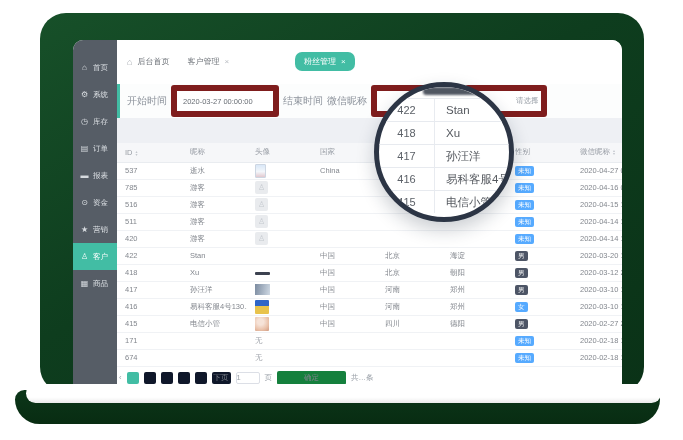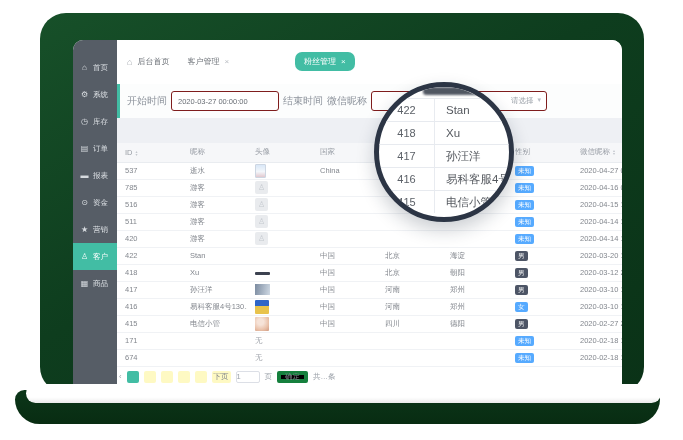--- a/index.html
+++ b/index.html
@@ -31,21 +31,21 @@
   .tabs{display:flex;align-items:center;gap:18px;padding:12px 0 9px 10px;}
   .tab{display:flex;align-items:center;gap:5px;font-size:8px;color:#6d7278;cursor:pointer;}
   .tab .home-g{color:#9a9fa6;font-size:9px;}
   .tab .x{color:#b8bcc2;font-size:8px;}
   .tab.active{background:#42bda4;color:#fff;border-radius:7px;padding:4px 9px;margin-left:48px;}
   .tab.active .x{color:#e8fff9;}
 
   .filter{margin-top:4px;height:34px;display:flex;align-items:center;gap:4px;
           border-left:3px solid #42bda4;background:#fcfdfd;padding-left:7px;}
   .f-label{font-size:10px;color:#8d939c;white-space:nowrap;text-align:right;}
-  .f-input{height:20px;border:1px solid #7f1d1d;border-radius:3px;background:#fff;
+  .f-input{height:32px;border:6px solid #7f1d1d;border-radius:3px;background:#fff;
            font-size:7.5px;color:#676c73;padding:0 6px;display:flex;align-items:center;white-space:nowrap;}
   .f-select{position:relative;justify-content:flex-start;color:#9aa0a8;padding-left:45px;}
   .f-select .chev{position:absolute;right:5px;top:4px;color:#b9bec6;font-size:7px;}
 
   .band{height:25px;background:#eef0f4;}
 
   table{border-collapse:collapse;table-layout:fixed;width:520px;}
   th{height:19px;background:#f6f7f9;color:#979ca4;font-size:7.5px;font-weight:normal;
      text-align:left;padding:0 0 0 8px;border-bottom:1px solid #e9ecf0;white-space:nowrap;}
   td{height:17px;font-size:7.5px;color:#83878e;padding:0 0 0 8px;border-bottom:1px solid #f0f2f5;
@@ -65,25 +65,25 @@
   .avatar[data-avatar="bar"]{width:15px;height:3px;background:#3c4250;border-radius:1px;}
   .avatar[data-avatar="gradient"]{width:15px;height:11px;background:linear-gradient(100deg,#7b8ba0,#cfd9e4);}
   .avatar[data-avatar="poster"]{width:14px;height:14px;border-radius:1px;
        background:linear-gradient(180deg,#2f66c8 45%,#e8c34c 45%);}
   .avatar[data-avatar="photo-pink"]{width:14px;height:14px;border-radius:1px;
        background:radial-gradient(circle at 40% 35%,#f6e3d8 25%,#e9c0a8 65%,#cf9a82 100%);}
   .avatar[data-avatar="text"]{color:#9a9ea6;}
 
   .pager{display:flex;align-items:center;gap:5px;margin:4px 0 0 2px;font-size:7.5px;color:#9aa0a8;}
   .pg{min-width:12px;height:12px;display:flex;align-items:center;justify-content:center;
-      border-radius:2px;background:#fef9c3;color:#7d828a;padding:0 2px;cursor:pointer;}
+      border-radius:2px;background:#0f172a;color:#7d828a;padding:0 2px;cursor:pointer;}
   .pg[data-active="true"]{background:#42bda4;color:#fff;}
   .pg-input{width:24px;height:12px;border:1px solid #dcdfe6;border-radius:2px;background:#fff;}
-  .pg-btn{height:12px;border:4px solid #15803d;border-radius:2px;background:#000000;
-          display:flex;align-items:center;padding:0 4px;color:#7d828a;cursor:pointer;}
+  .pg-btn{height:12px;border:7px solid #15803d;border-radius:2px;background:#000000;
+          display:flex;align-items:center;padding:0 20px;color:#7d828a;cursor:pointer;}
 
   
   .magnifier{position:absolute;left:374px;top:82px;width:140px;height:140px;border-radius:50%;
       border:5px solid #2c3545;background:#ffffff;overflow:hidden;z-index:40;
       box-shadow:0 8px 18px rgba(25,35,55,.22);}
   .mag-smudge{position:absolute;left:44px;top:0;width:56px;height:8px;background:#3e4552;
       border-radius:3px;filter:blur(1px);opacity:.9;}
   .mag-rows{position:absolute;left:0;top:11px;width:200%;}
   .mag-row{display:flex;align-items:center;height:23px;border-top:1px solid #e7eaef;}
   .mag-id{width:56px;text-align:center;font-size:11px;color:#5c6168;border-right:1px solid #e8ebf0;

